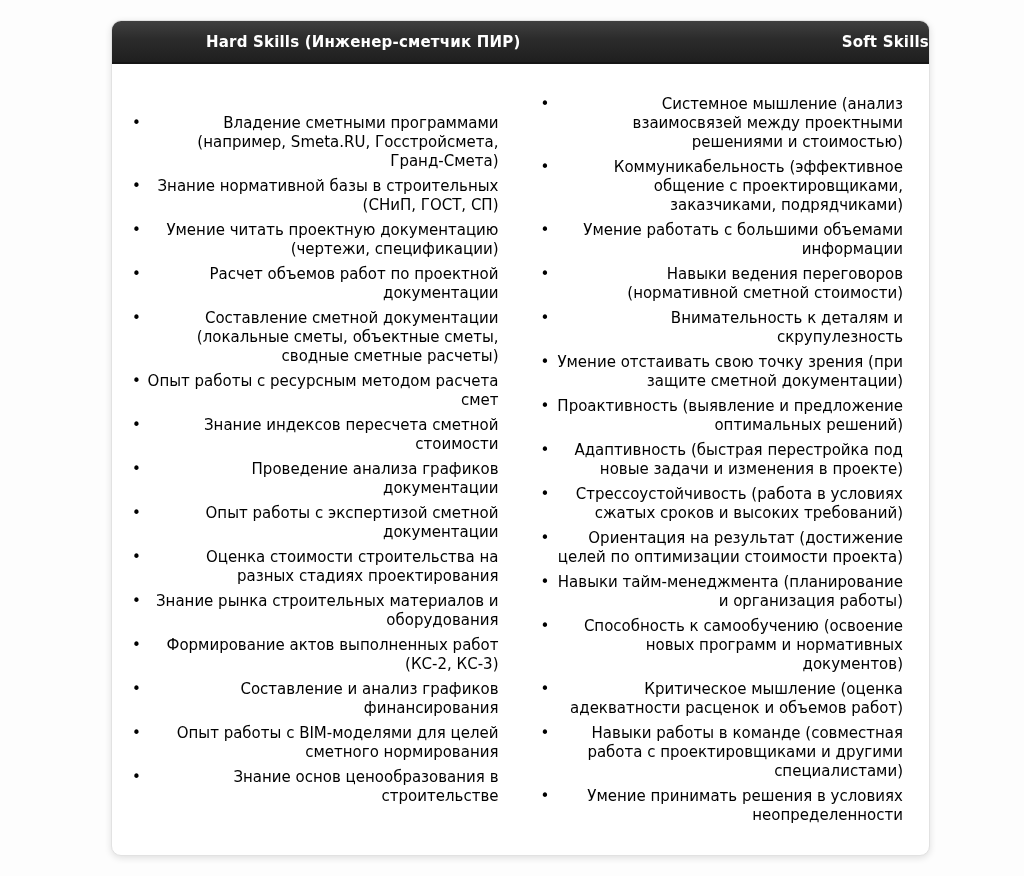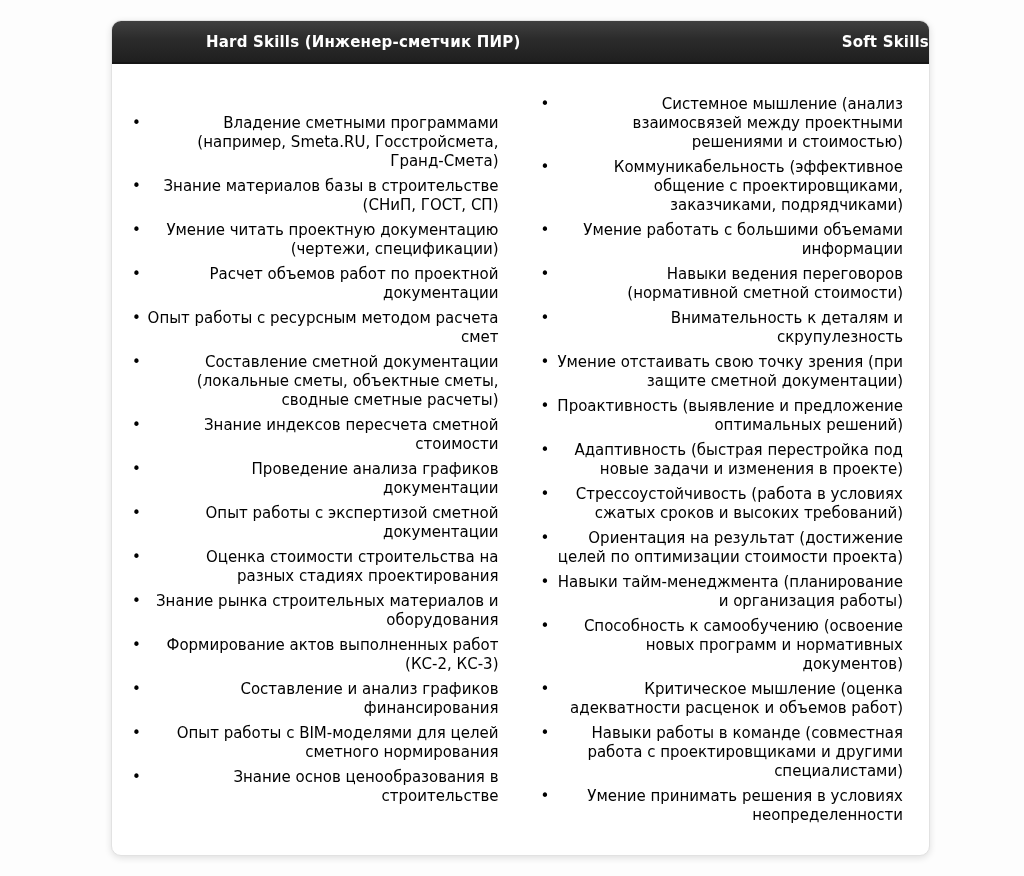--- a/index.html
+++ b/index.html
@@ -85,25 +85,25 @@
 
 <div class="card">
   <div class="card-header">
     <div class="header-cell">Hard Skills (Инженер-сметчик ПИР)</div>
     <div class="header-cell">Soft Skills</div>
   </div>
   <div class="card-body">
     <div class="col col-hard">
       <ul class="skill-list">
         <li>Владение сметными программами (например, Smeta.RU, Госстройсмета, Гранд-Смета)</li>
-        <li>Знание материалов базы в строительстве (СНиП, ГОСТ, СП)</li>
+        <li>Знание нормативной базы в строительных (СНиП, ГОСТ, СП)</li>
         <li>Умение читать проектную документацию (чертежи, спецификации)</li>
         <li>Расчет объемов работ по проектной документации</li>
+        <li>Составление сметной документации (локальные сметы, объектные сметы, сводные сметные расчеты)</li>
         <li>Опыт работы с ресурсным методом расчета смет</li>
-        <li>Составление сметной документации (локальные сметы, объектные сметы, сводные сметные расчеты)</li>
         <li>Знание индексов пересчета сметной стоимости</li>
         <li>Проведение анализа графиков документации</li>
         <li>Опыт работы с экспертизой сметной документации</li>
         <li>Оценка стоимости строительства на разных стадиях проектирования</li>
         <li>Знание рынка строительных материалов и оборудования</li>
         <li>Формирование актов выполненных работ (КС-2, КС-3)</li>
         <li>Составление и анализ графиков финансирования</li>
         <li>Опыт работы с BIM-моделями для целей сметного нормирования</li>
         <li>Знание основ ценообразования в строительстве</li>
       </ul>

